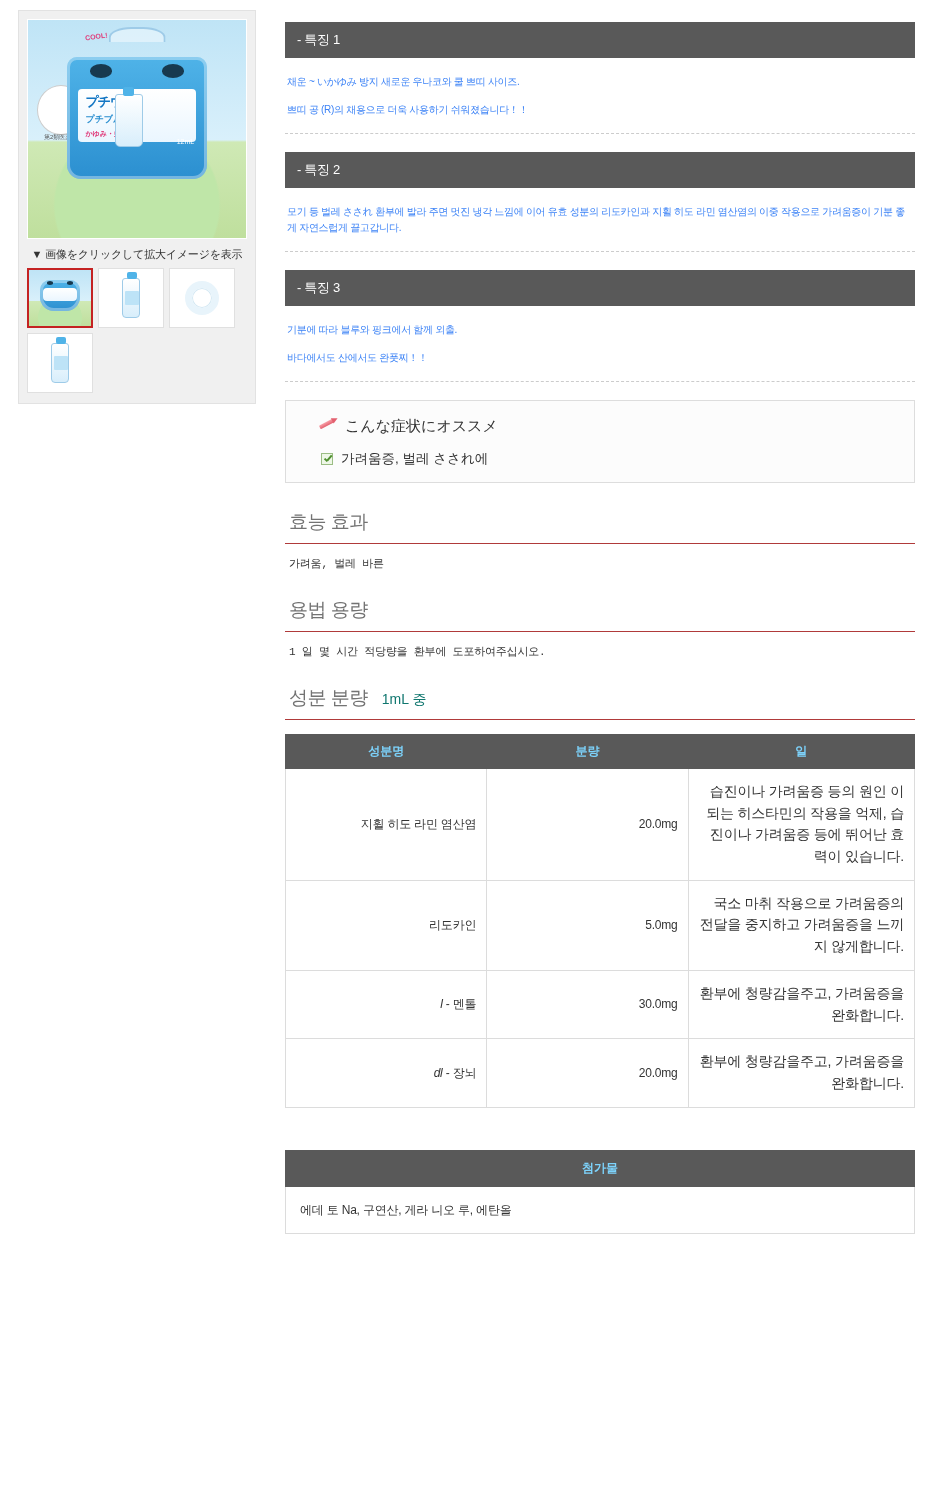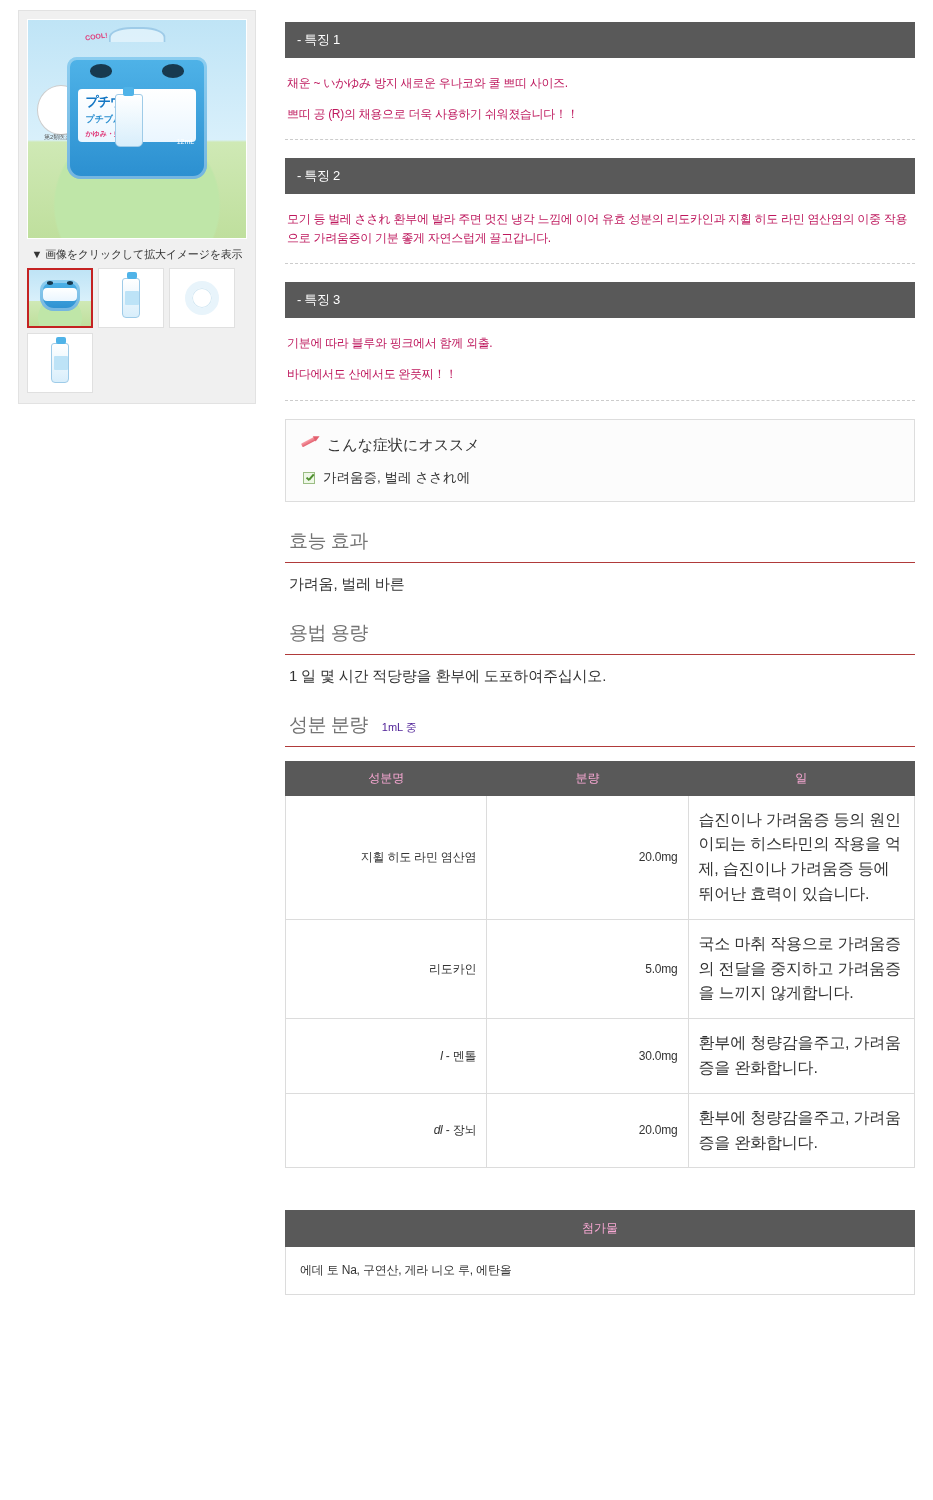--- a/index.html
+++ b/index.html
@@ -170,38 +170,38 @@
     width: 630px;
   }
   .bar {
     background: #595959;
     color: #ffffff;
     font-size: 13px;
     padding: 9px 12px;
     letter-spacing: -0.3px;
   }
   .para {
-    font-size: 12px;
+    font-size: 10px;
     line-height: 1.55;
-    color: #be185d;
+    color: #3b82f6;
     margin: 16px 2px 14px 2px;
     letter-spacing: -0.3px;
   }
   .para + .para { margin-top: -2px; }
   .dash {
     border-top: 1px dashed #cccccc;
     margin: 16px 0 18px 0;
   }
   .block { margin-bottom: 0; }
 
   
   .recbox {
     border: 1px solid #dddddd;
     background: #fcfcfc;
-    padding: 16px 18px 14px 15px;
+    padding: 16px 18px 14px 33px;
     margin-top: 4px;
   }
   .rec-title {
     display: flex; align-items: center; gap: 8px;
     font-size: 15px; color: #333;
   }
   .rec-item {
     display: flex; align-items: center; gap: 8px;
     font-size: 13.5px; color: #333; margin-top: 14px; padding-left: 2px;
   }
@@ -244,44 +244,45 @@
   }
   .sec-head {
     display: flex; align-items: baseline; gap: 14px;
     border-bottom: 1px solid #b03a3a;
     padding: 0 4px 8px 4px;
   }
   .sec-head h3 {
     margin: 0; font-size: 19px; font-weight: normal; color: #737373;
     letter-spacing: -0.5px;
   }
-  .sec-head .sub { font-size: 11px; color: #4c1d95; text-align: center; }
+  .sec-head .sub { font-size: 14px; color: #0f766e; text-align: center; }
   .sec-body {
-    font-size: 15px; color: #333; padding: 12px 4px 0 4px;
+    font-size: 11px; color: #333; padding: 12px 4px 0 4px;
     letter-spacing: -0.2px;
+    font-family: Liberation Mono, monospace;
   }
 
   
   table {
     width: 100%;
     border-collapse: collapse;
     margin-top: 14px;
     font-size: 12px;
   }
   th {
-    background: #595959; color: #f9a8d4; font-weight: normal;
+    background: #595959; color: #7dd3fc; font-weight: bold;
     padding: 8px 4px; border: 1px solid #595959;
     font-size: 12px;
   }
   td {
     border: 1px solid #dcdcdc; padding: 12px 10px;
     text-align: right; vertical-align: middle; color: #333;
     line-height: 1.55; letter-spacing: -0.2px;
   }
-  td.desc { text-align: left; font-size: 16px; margin-left: 28px; }
+  td.desc { text-align: right; font-size: 14px; margin-left: 28px; }
   .col-a { width: 32%; }
   .col-b { width: 32%; }
   .col-c { width: 36%; }
 
   .addbox { margin-top: 42px; }
   .addbox th { padding: 9px 4px; text-align: center; }
   .addbox td { text-align: left; padding: 14px 14px; border-top: none; }
 </style>
 </head>
 <body>

